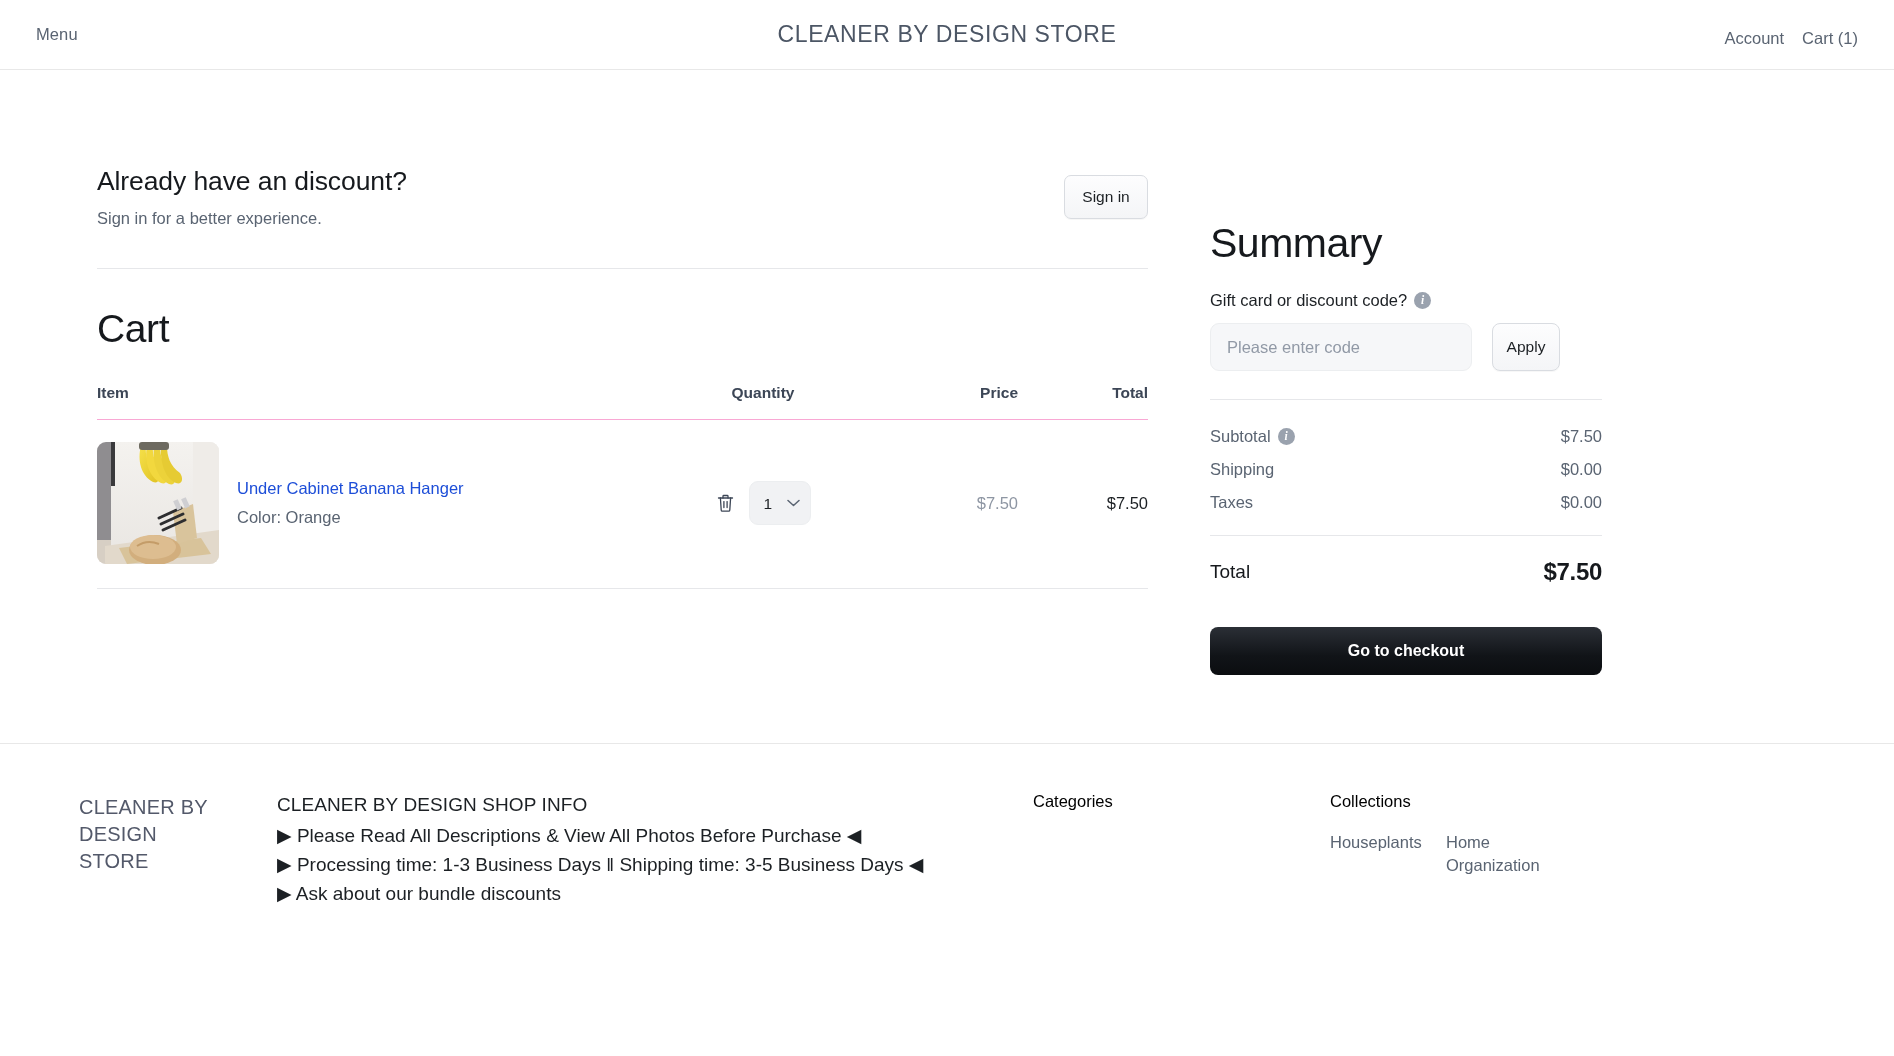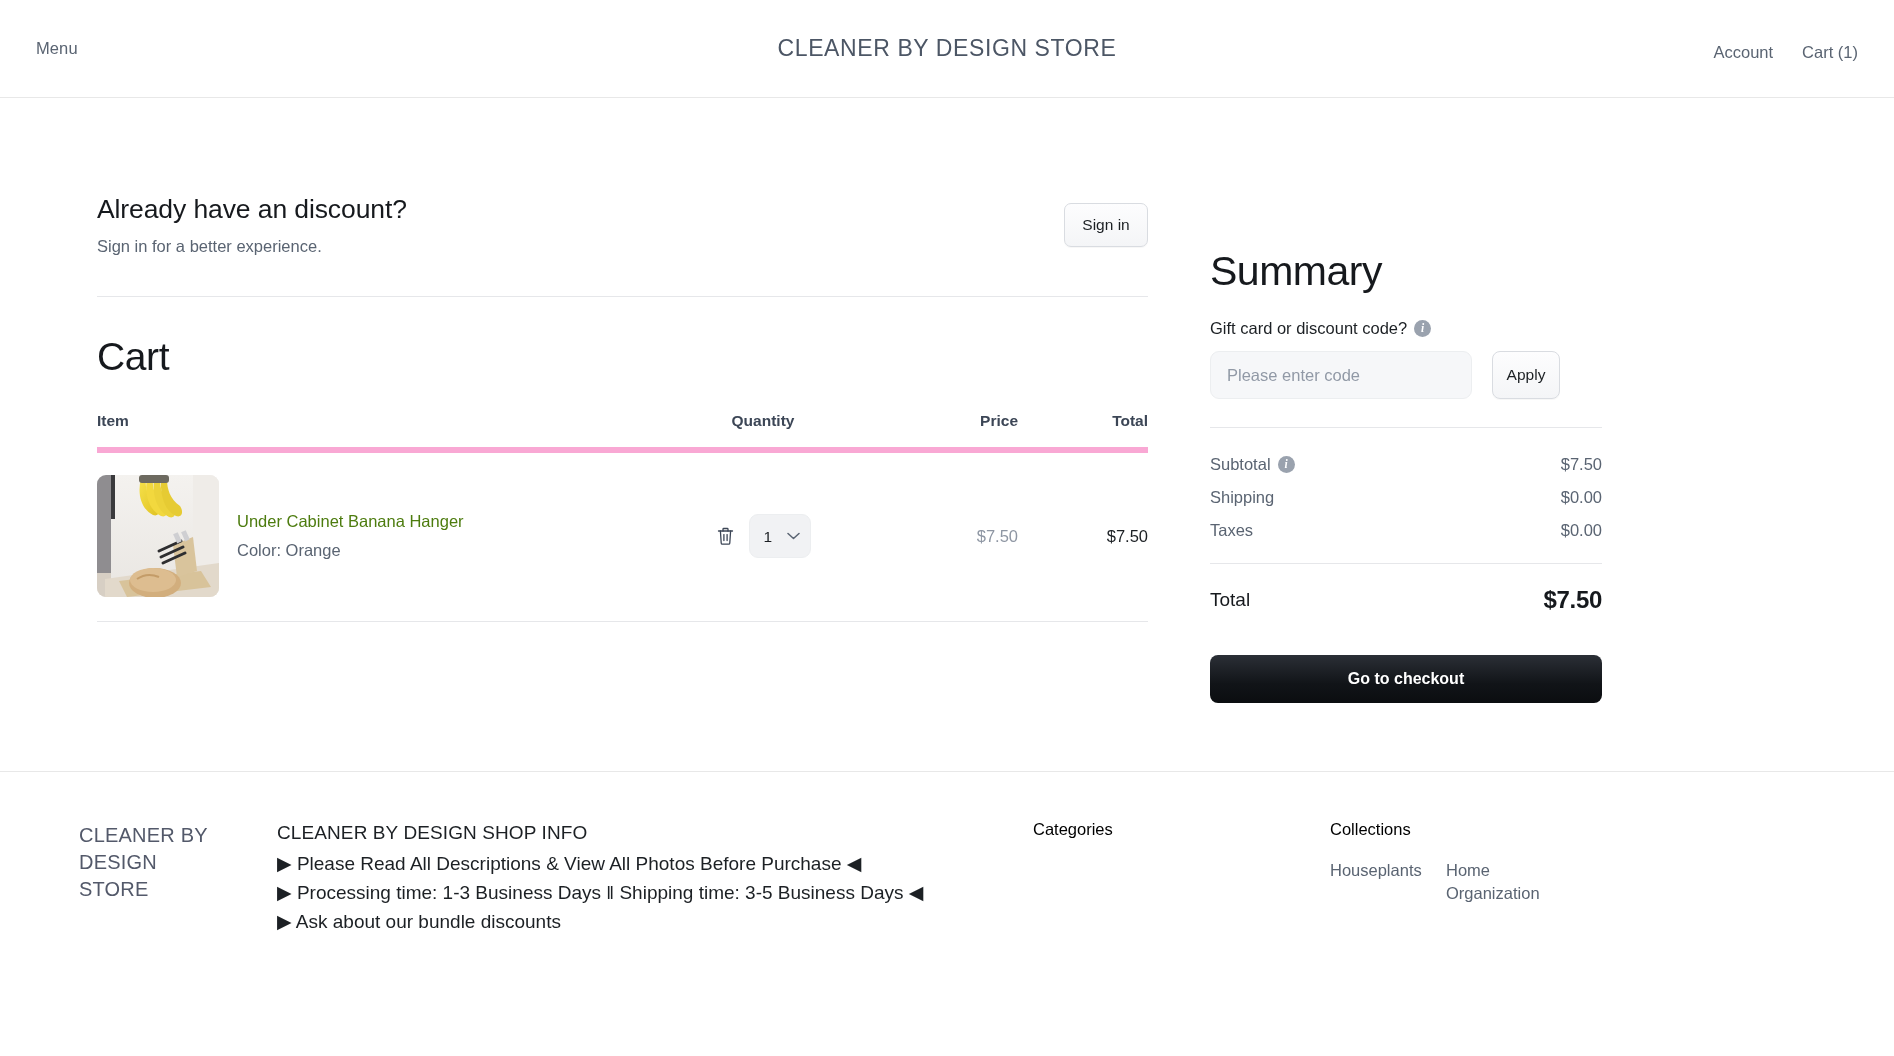--- a/index.html
+++ b/index.html
@@ -10,21 +10,21 @@
     overflow: hidden;
     background: #ffffff;
     font-family: "Liberation Sans", sans-serif;
     -webkit-font-smoothing: antialiased;
   }
   .page { position: relative; width: 1894px; height: 1056px; background:#fff; }
 
   
   .site-header {
     position: relative;
-    height: 98px;
+    height: 70px;
     border-bottom: 1px solid #e8e8e8;
     display: flex;
     align-items: center;
     padding: 0 36px;
   }
   .menu-btn {
     font-size: 16.5px;
     color: #5a6472;
     letter-spacing: .1px;
     cursor: pointer;
@@ -38,21 +38,21 @@
     font-size: 23px;
     letter-spacing: .6px;
     color: #4c5665;
     font-weight: 400;
     pointer-events: none;
   }
   .header-right {
     margin-left: auto;
     display: flex;
     align-items: center;
-    gap: 29px;
+    gap: 18px;
     position: relative;
     z-index: 2;
     margin-top: 7px;
   }
   .header-link {
     font-size: 16.5px;
     color: #5a6472;
     cursor: pointer;
     text-decoration: none;
   }
@@ -128,21 +128,21 @@
     margin-top: 33px;
     border-collapse: collapse;
     table-layout: fixed;
   }
   .cart-table th {
     font-size: 15.5px;
     color: #3c4656;
     font-weight: 700;
     text-align: left;
     padding: 0 0 17px 0;
-    border-bottom: 6px solid #f9a8d4;
+    border-bottom: 1px solid #f9a8d4;
   }
   .cart-table th.c-qty { text-align: center; width: 210px; }
   .cart-table th.c-price { text-align: right; width: 150px; }
   .cart-table th.c-total { text-align: right; width: 130px; }
   .cart-table td {
     padding: 22px 0 24px 0;
     border-bottom: 1px solid #e6e7ea;
     vertical-align: middle;
   }
 
@@ -151,21 +151,21 @@
     width: 122px; height: 122px;
     border-radius: 9px;
     overflow: hidden;
     flex: 0 0 auto;
     background: #efeeec;
     position: relative;
   }
   .thumb svg { display: block; width: 100%; height: 100%; }
   .item-name {
     font-size: 16.5px;
-    color: #4d7c0f;
+    color: #1d4ed8;
     margin: 0 0 9px 0;
     line-height: 1.2;
   }
   .item-variant {
     font-size: 16.5px;
     color: #5a6472;
     margin: 0;
     line-height: 1.2;
   }
   .qty-cell { text-align: center; }

